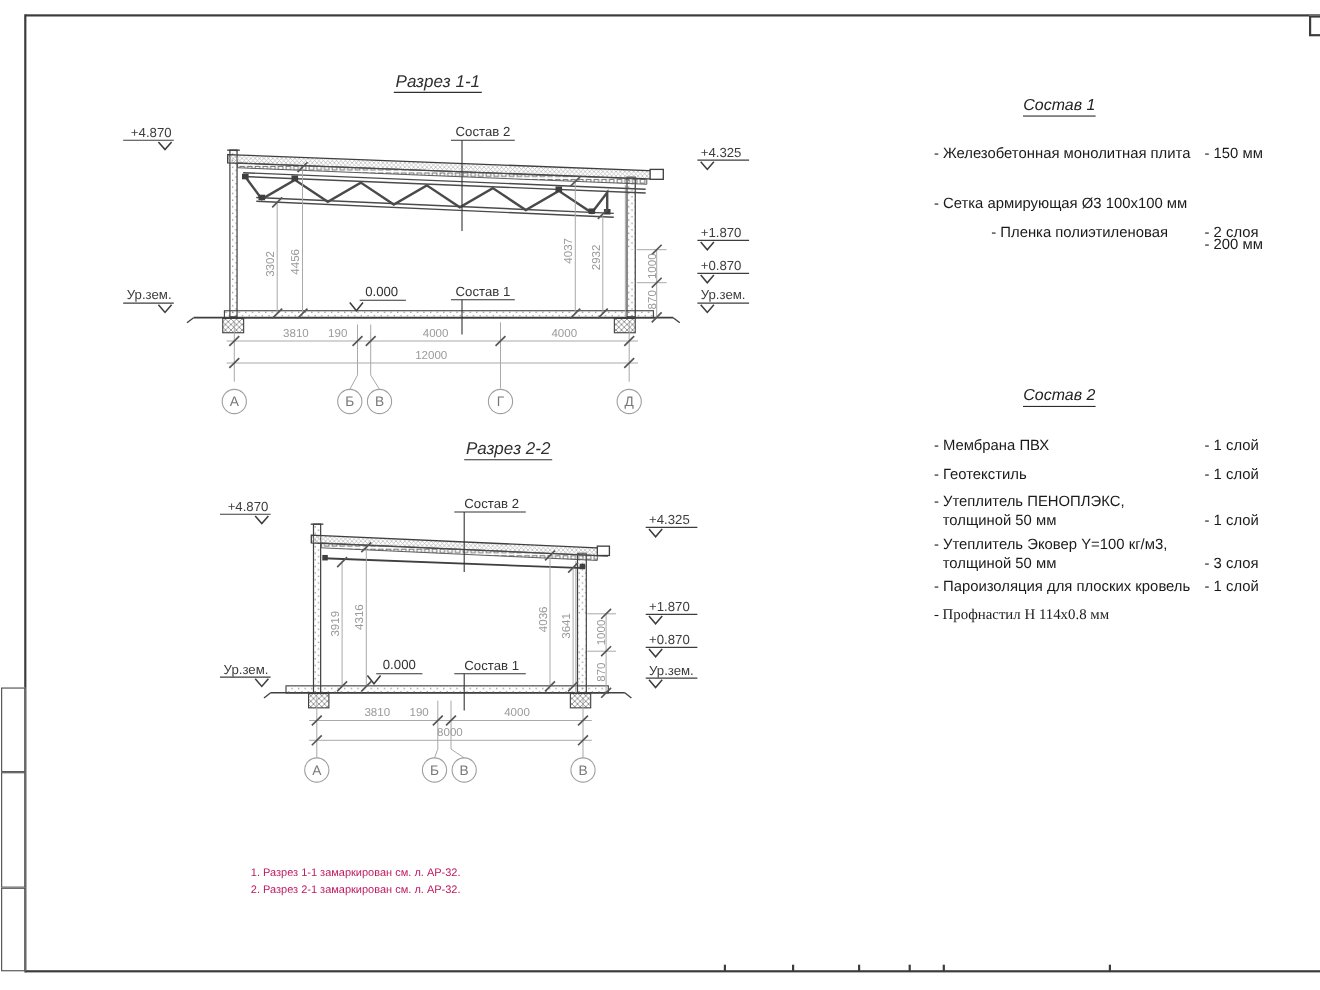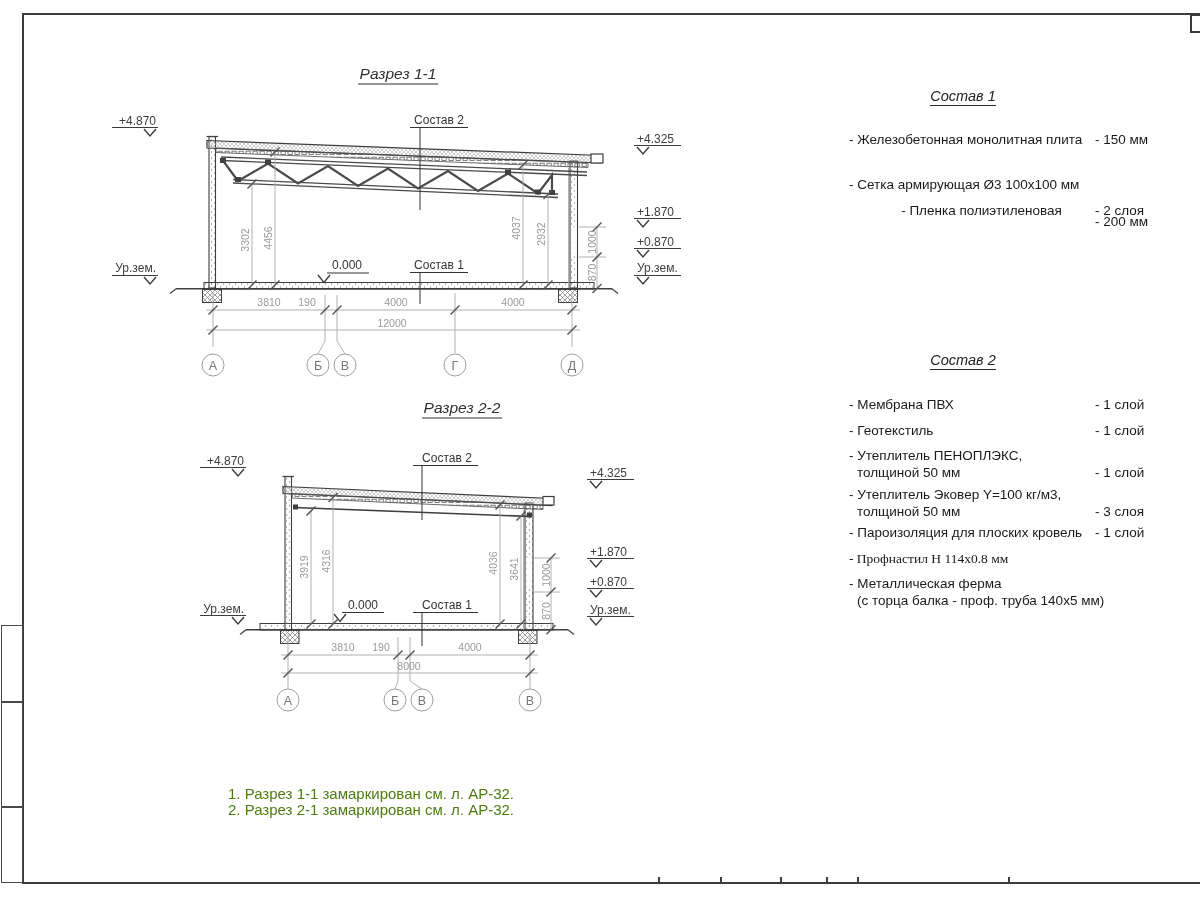--- a/index.html
+++ b/index.html
@@ -32,21 +32,21 @@
   
   .complist{position:absolute;width:302px;font-size:13.5px;color:#1a1a1a;}
   .comp-title{text-align:center;font-style:italic;font-size:14.5px;color:#222;}
   .comp-title span{border-bottom:1px solid #2c2c2c;padding-bottom:1px;}
   .citem{position:absolute;left:2px;right:0;line-height:17px;margin-left:35px;}
   .citem .l2{padding-left:8px;}
   .citem .l2:empty{display:none;}
   .citem .val{position:absolute;left:246px;bottom:0;white-space:nowrap;}
   .citem .val:empty{display:none;}
   
-  .notes{position:absolute;left:228px;top:786px;font-size:15px;line-height:15.5px;color:#4d7c0f;text-align:right;}
+  .notes{position:absolute;left:228px;top:786px;font-size:10px;line-height:15.5px;color:#be185d;text-align:right;}
 </style>
 </head>
 <body>
 
 <div class="sheet">
 
   <div class="fr" style="left:23px;top:13px;right:0;height:2px;"></div>
   <div class="fr" style="left:22px;top:13px;width:2px;height:871px;"></div>
   <div class="fr" style="left:23px;top:882px;right:0;height:2px;"></div>
   <div class="tr-box" style="left:1190px;top:14px;width:30px;height:19px;"></div>
@@ -425,25 +425,20 @@
     </div>
     <div class="citem" style="top:172px;">
       <div class="l1">- Пароизоляция для плоских кровель</div>
 
       <span class="val">- 1 слой</span>
     </div>
     <div class="citem" style="top:198px;font-family:Liberation Serif, serif;">
       <div class="l1">- Профнастил Н 114х0.8 мм</div>
 
     </div>
-    <div class="citem" style="top:223px;">
-      <div class="l1">- Металлическая ферма</div>
-      <div class="l2">(с торца балка - проф. труба 140х5 мм)</div>
-
-    </div>
   </div>
 
   <div class="notes">
     <div>1. Разрез 1-1 замаркирован см. л. АР-32.</div>
     <div>2. Разрез 2-1 замаркирован см. л. АР-32.</div>
   </div>
 
 </div>
 
 </body></html>

